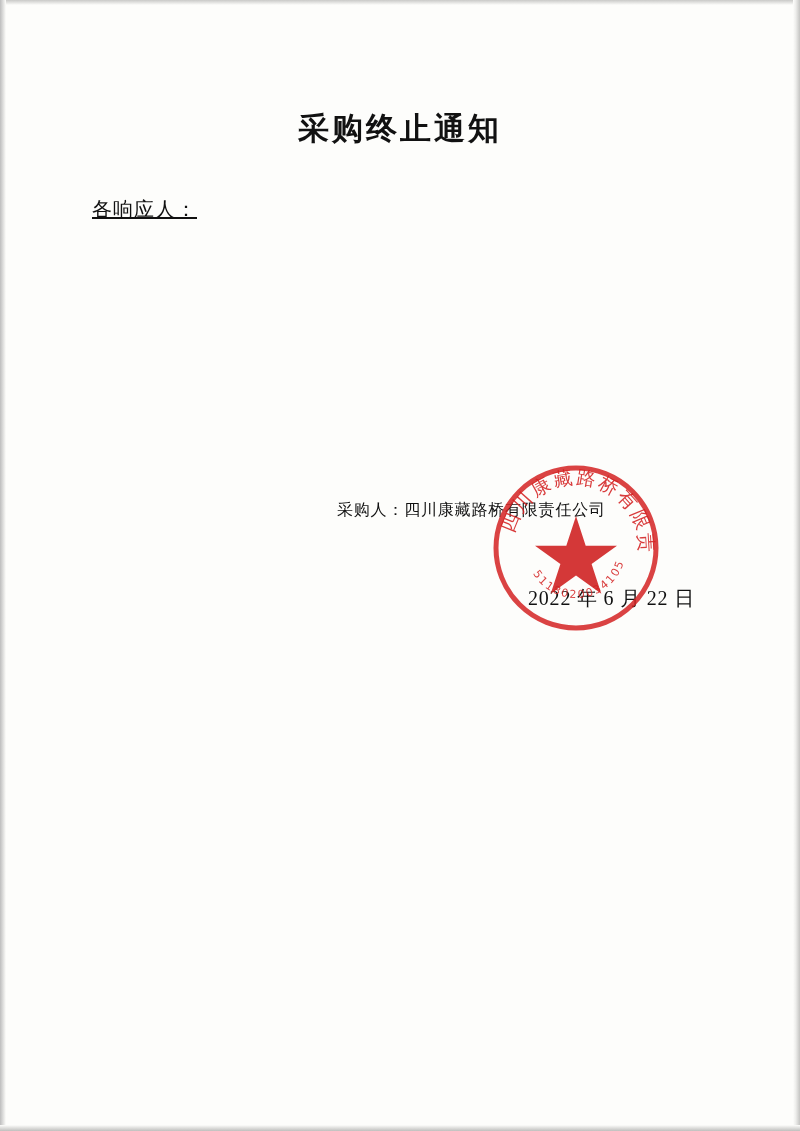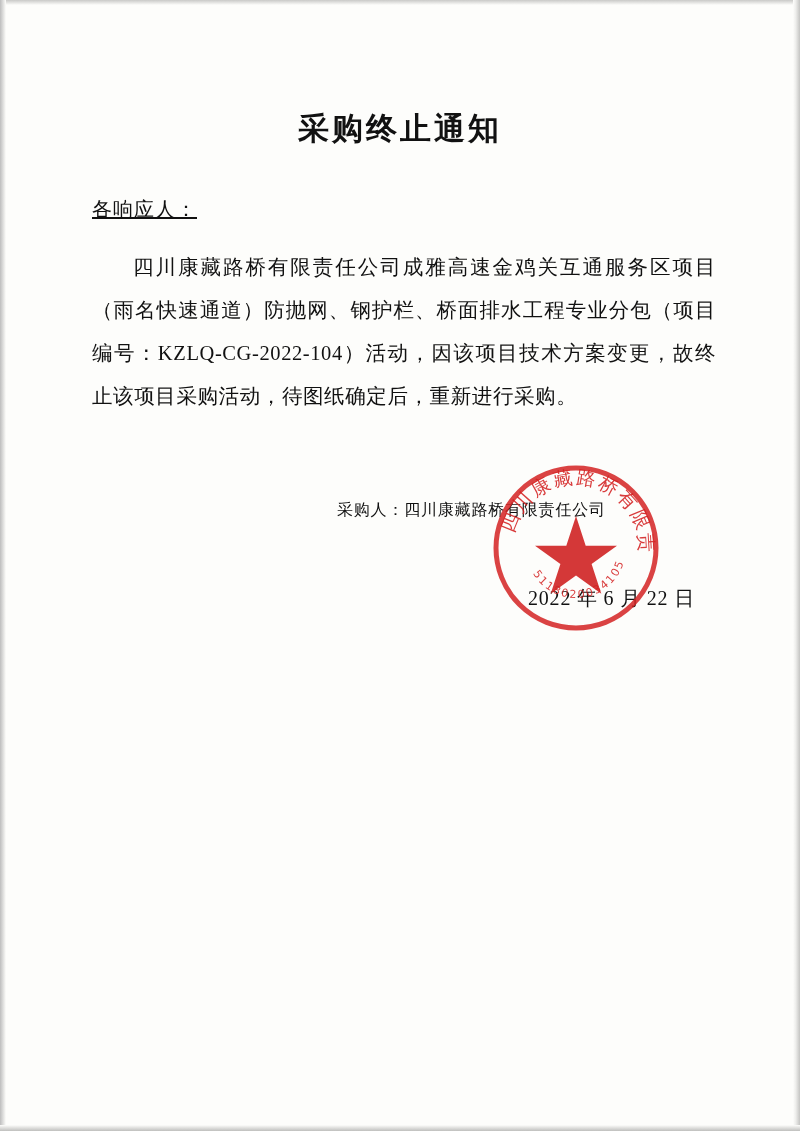--- a/index.html
+++ b/index.html
@@ -123,21 +123,20 @@
 <div class="page">
   <div class="edge-top"></div>
   <div class="edge-left"></div>
   <div class="edge-right"></div>
   <div class="edge-bottom"></div>
 
   <div class="doc-title">采购终止通知</div>
 
   <div class="salutation">各响应人：</div>
 
-  <div class="body-text">四川康藏路桥有限责任公司成雅高速金鸡关互通服务区项目（雨名快速通道）防抛网、钢护栏、桥面排水工程专业分包（项目编号：KZLQ-CG-2022-104）活动，因该项目技术方案变更，故终止该项目采购活动，待图纸确定后，重新进行采购。</div>
 
   <div class="signature">采购人：四川康藏路桥有限责任公司</div>
 
   <div class="date-line">2022 年 6 月 22 日</div>
 
   <div class="seal">
     <svg width="172" height="172" viewBox="0 0 172 172" xmlns="http://www.w3.org/2000/svg">
       <defs>
         <path id="topArc" d="M 22,86 A 64,64 0 0 1 150,86" fill="none"></path>
         <path id="botArc" d="M 36,86 A 50,50 0 0 0 136,86" fill="none"></path>

